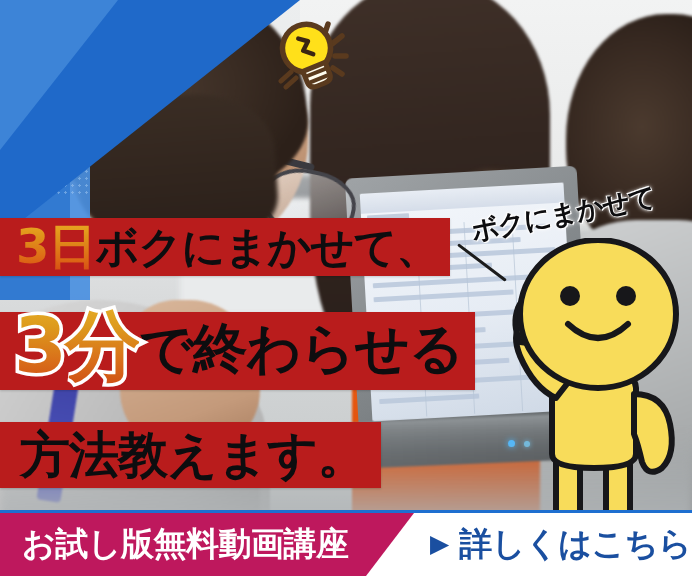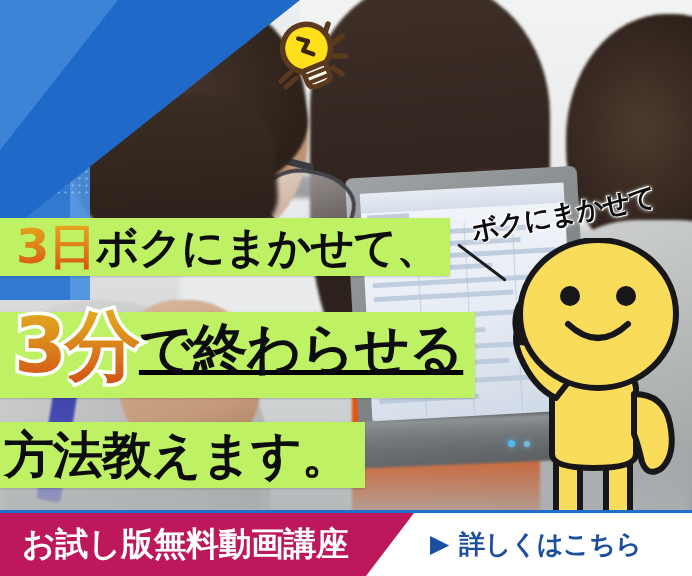--- a/index.html
+++ b/index.html
@@ -242,28 +242,28 @@
     font-family:"DejaVu Sans","Liberation Sans",sans-serif;
     text-shadow:0 0 3px #fff,0 0 5px #fff,1px 1px 0 #fff,-1px -1px 0 #fff;
   }
 
   
   .mascot{position:absolute;left:498px;top:238px;width:196px;height:290px;}
 
   
   .line{
     position:absolute;
-    background:#bef264;
+    background:#b91c1c;
     display:flex;align-items:center;
     box-shadow:0 1px 2px rgba(0,0,0,.17);
     white-space:nowrap;
   }
   .l1{left:0;top:218px;height:58px;padding:0 12px 0 16px;}
-  .l2{left:0;top:312px;height:74px;padding:0 12px 12px 14px;text-decoration:underline;}
-  .l3{left:0;top:422px;height:66px;padding:0 14px 0 4px;}
+  .l2{left:0;top:312px;height:74px;padding:0 12px 4px 14px;}
+  .l3{left:0;top:422px;height:66px;padding:0 14px 0 20px;}
 
   .jp{
     font-family:"DejaVu Sans","Liberation Sans",sans-serif;
     font-weight:700;color:#0d0d0f;
     letter-spacing:-1px;
   }
   .t1{font-size:43px;line-height:1;}
   .t2{font-size:54px;line-height:1;}
   .t3{font-size:50px;line-height:1;}
 
@@ -317,21 +317,21 @@
     font-family:"DejaVu Sans","Liberation Sans",sans-serif;
     white-space:nowrap;
   }
   .cta-white{
     flex:1;display:flex;align-items:center;gap:10px;padding-left:16px;
   }
   .cta-arrow{
     color:#1a4fa0;font-size:25px;line-height:1;position:relative;top:-1px;
   }
   .cta-white-label{
-    color:#1a4fa0;font-weight:700;font-size:26px;letter-spacing:-.5px;
+    color:#1a4fa0;font-weight:700;font-size:33px;letter-spacing:-.5px;
     font-family:"DejaVu Sans","Liberation Sans",sans-serif;
     white-space:nowrap;
   }
   .cta-topline{
     position:absolute;left:0;bottom:63px;width:692px;height:3px;background:#1e6fd0;
   }
 </style>
 </head>
 <body>
 

